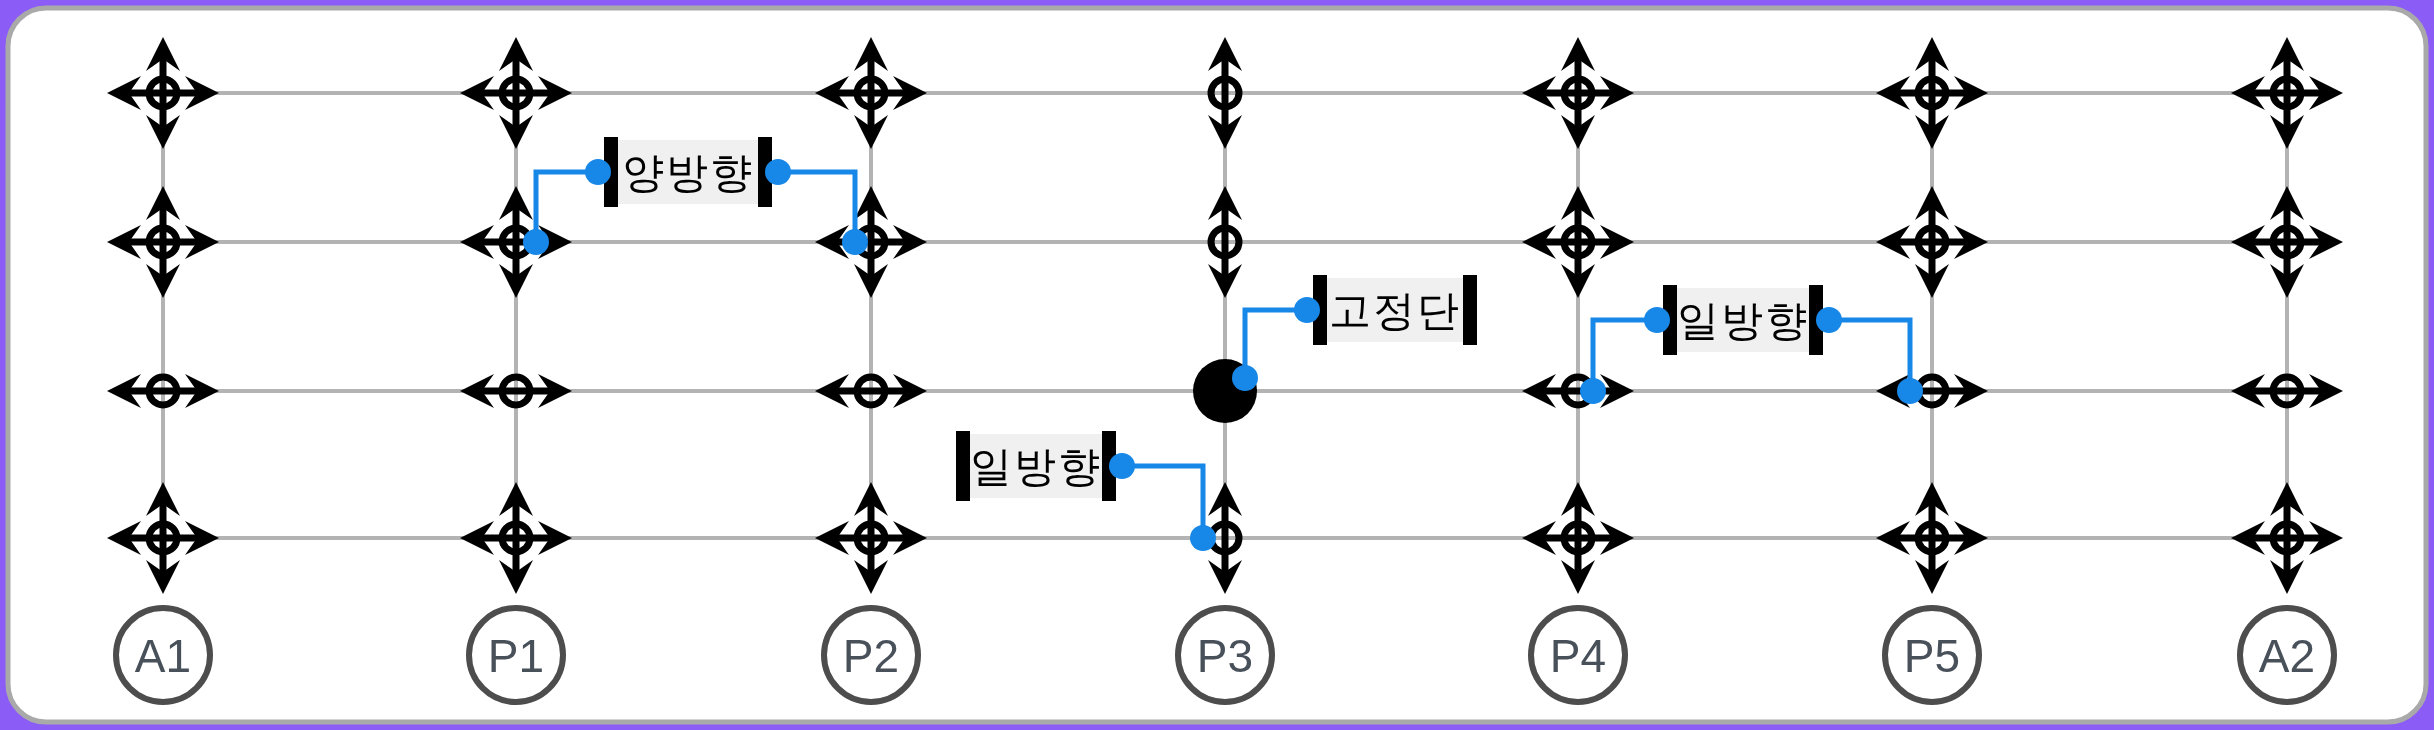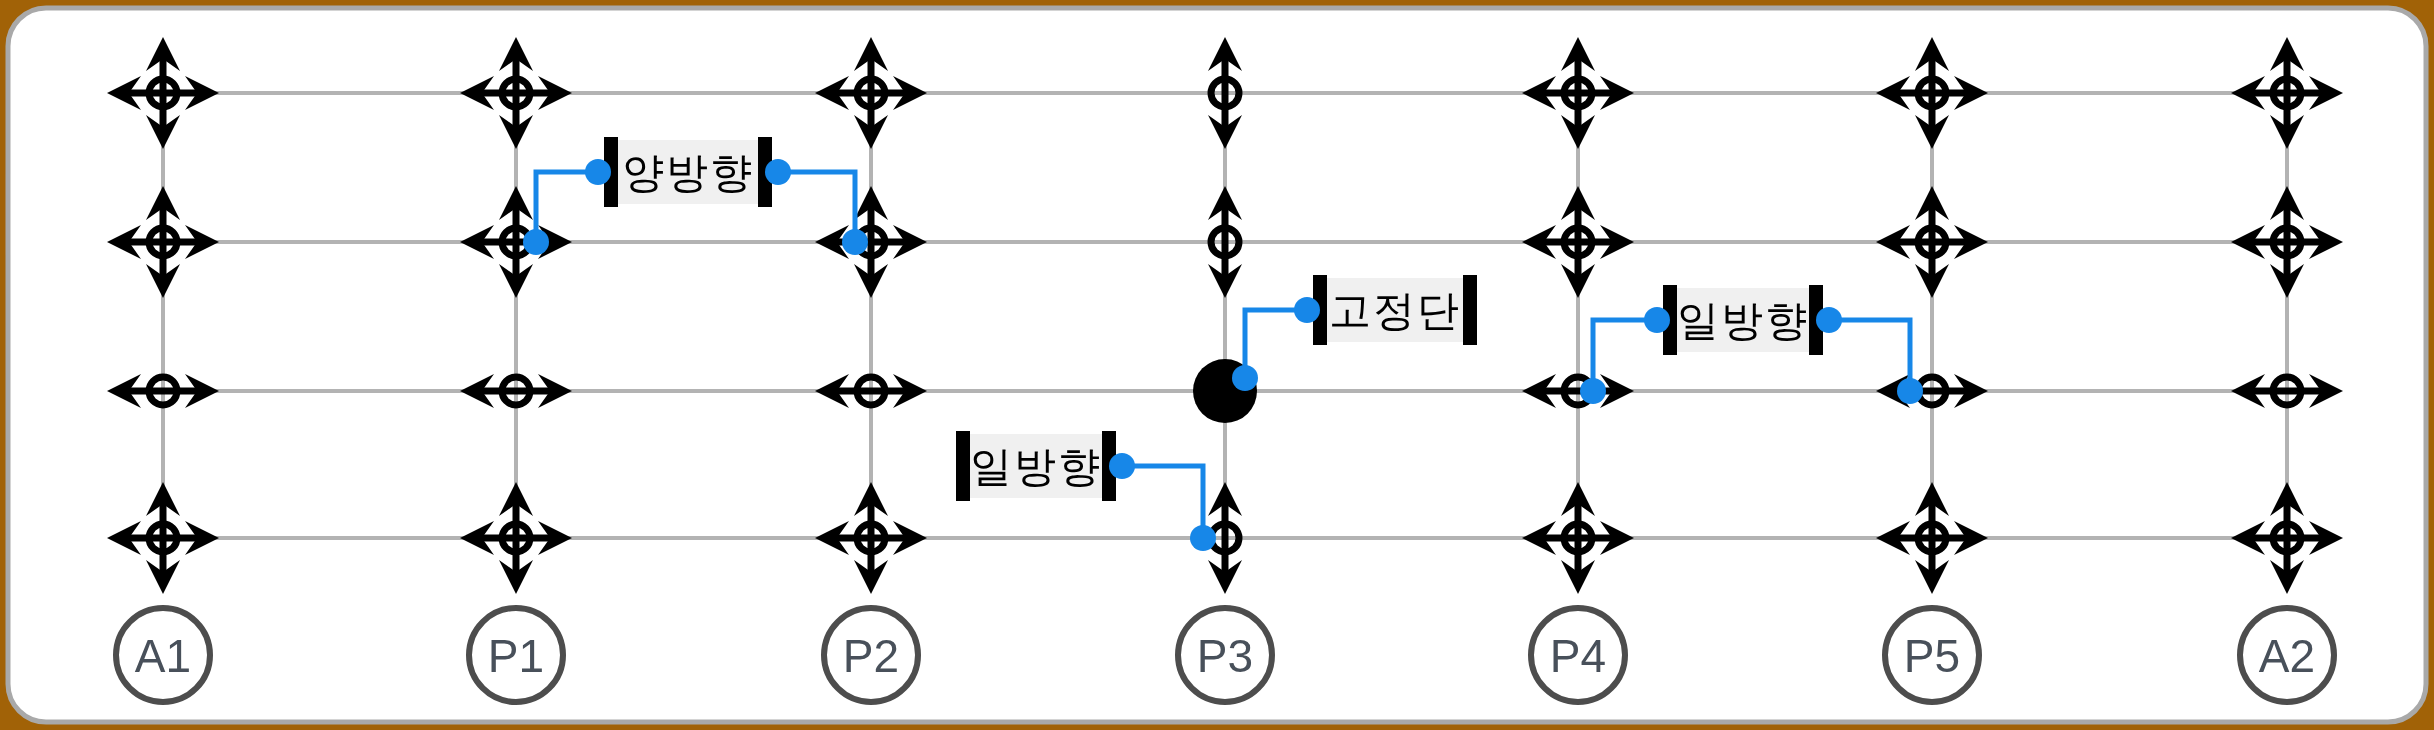--- a/index.html
+++ b/index.html
@@ -5,21 +5,21 @@
   html, body {
     margin: 0;
     padding: 0;
     background: #ffffff;
     font-family: "Liberation Sans", "DejaVu Sans", sans-serif;
   }
   .stage {
     position: relative;
     width: 2434px;
     height: 730px;
-    background: #a16207;
+    background: #8b5cf6;
     overflow: hidden;
   }
   svg { display: block; }
   text { user-select: none; }
 </style>
 </head>
 <body>
 
 <div class="stage">
   <svg id="diagram" width="2434" height="730" viewBox="0 0 2434 730" xmlns="http://www.w3.org/2000/svg">

